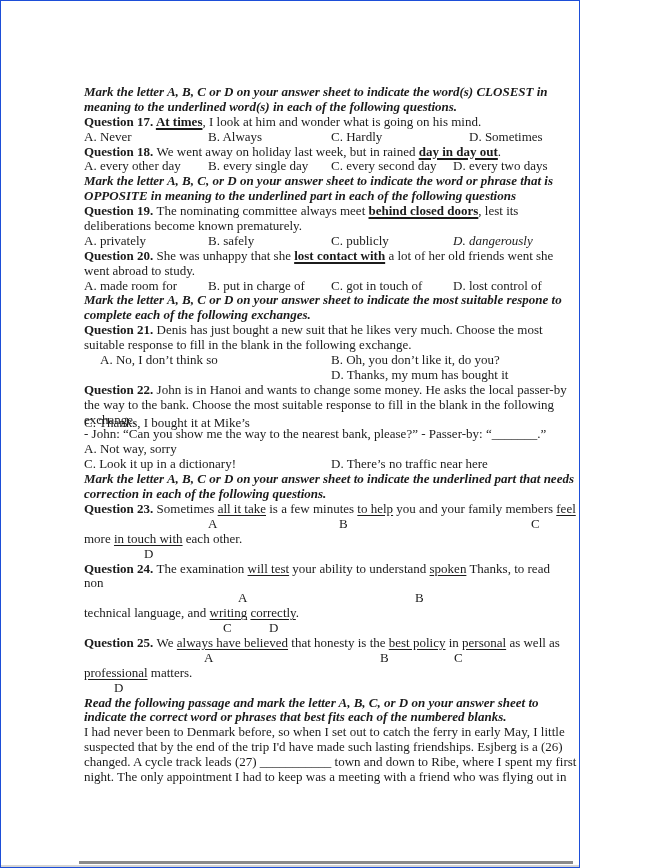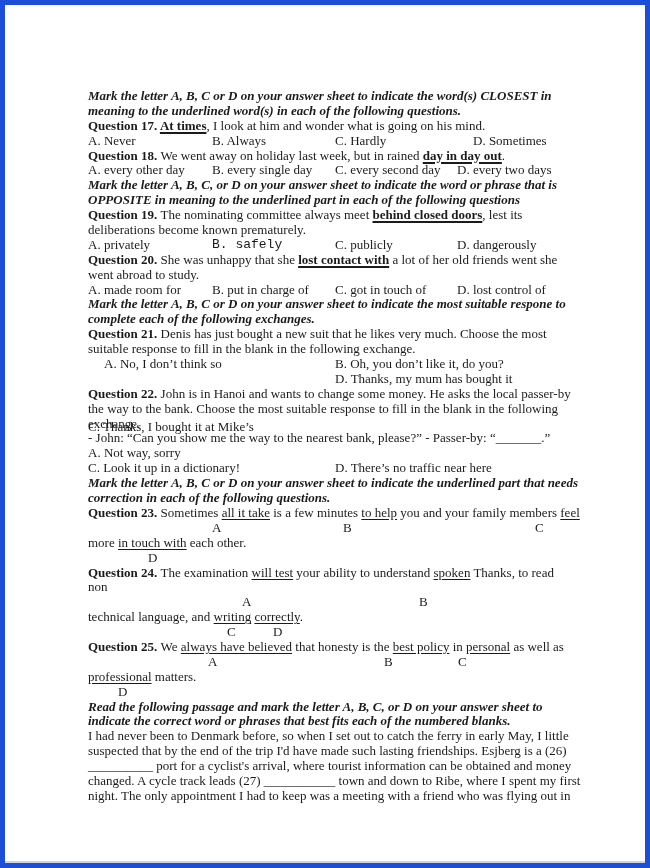--- a/index.html
+++ b/index.html
@@ -1,19 +1,19 @@
 <!DOCTYPE html>
 <html><head>
 <meta charset="utf-8">
 <style>
   html,body { margin:0; padding:0; background:#ffffff; }
   .page {
-    position:relative; width:650px; height:868px;
+    position:relative; width:580px; height:868px;
     background:#ffffff;
-    border:5px solid #1d4ed8; box-sizing:border-box;
+    border:1px solid #1d4ed8; box-sizing:border-box;
     font-family:"Liberation Serif","DejaVu Serif",serif;
     font-size:13px; color:#1b1b1b;
     overflow:hidden;
   }
   .content { position:absolute; left:83px; top:84px; width:510px; }
   .line { position:relative; height:14.9px; line-height:14.9px; white-space:nowrap; }
   .seg-p  { font-weight:normal; }
   .seg-b  { font-weight:bold; }
   .seg-bi { font-weight:bold; font-style:italic; }
   .seg-u  { text-decoration:underline; text-underline-offset:2px; }
@@ -42,23 +42,23 @@
         <span class="abs seg-p" style="left: 124px;">B. every single day</span>
         <span class="abs seg-p" style="left: 247px;">C. every second day</span>
         <span class="abs seg-p" style="left: 369px;">D. every two days</span>
       </div>
       <div class="line"><span class="seg-bi">Mark the letter A, B, C, or D on your answer sheet to indicate the word or phrase that is</span></div>
       <div class="line"><span class="seg-bi">OPPOSITE in meaning to the underlined part in each of the following questions</span></div>
       <div class="line"><span class="seg-b">Question 19. </span><span class="seg-p">The nominating committee always meet </span><span class="seg-bu">behind closed doors</span><span class="seg-p">, lest its</span></div>
       <div class="line"><span class="seg-p">deliberations become known prematurely.</span></div>
       <div class="line">
         <span class="abs seg-p" style="left: 0px;">A. privately</span>
-        <span class="abs seg-p" style="left: 124px; font-family: Liberation Mono, monospace;">B. safely</span>
+        <span class="abs seg-p" style="left: 124px;">B. safely</span>
         <span class="abs seg-p" style="left: 247px;">C. publicly</span>
-        <span class="abs seg-p" style="left: 369px;">D. dangerously</span>
+        <span class="abs seg-p" style="left: 369px; font-style: italic;">D. dangerously</span>
       </div>
       <div class="line"><span class="seg-b">Question 20. </span><span class="seg-p">She was unhappy that she </span><span class="seg-bu">lost contact with</span><span class="seg-p"> a lot of her old friends went she</span></div>
       <div class="line"><span class="seg-p">went abroad to study.</span></div>
       <div class="line">
         <span class="abs seg-p" style="left: 0px;">A. made room for</span>
         <span class="abs seg-p" style="left: 124px;">B. put in charge of</span>
         <span class="abs seg-p" style="left: 247px;">C. got in touch of</span>
         <span class="abs seg-p" style="left: 369px;">D. lost control of</span>
       </div>
       <div class="line"><span class="seg-bi">Mark the letter A, B, C or D on your answer sheet to indicate the most suitable respone to</span></div>
@@ -114,19 +114,18 @@
         <span class="abs seg-p" style="left: 370px;">C</span>
       </div>
       <div class="line"><span class="seg-u">professional</span><span class="seg-p"> matters.</span></div>
       <div class="line">
         <span class="abs seg-p" style="left: 30px;">D</span>
       </div>
       <div class="line"><span class="seg-bi">Read the following passage and mark the letter A, B, C, or D on your answer sheet to</span></div>
       <div class="line"><span class="seg-bi">indicate the correct word or phrases that best fits each of the numbered blanks.</span></div>
       <div class="line"><span class="seg-p">I had never been to Denmark before, so when I set out to catch the ferry in early May, I little</span></div>
       <div class="line"><span class="seg-p">suspected that by the end of the trip I'd have made such lasting friendships. Esjberg is a (26)</span></div>
-      <div class="line"><span class="seg-p">__________ port for a cyclist's arrival, where tourist information can be obtained and money</span></div>
       <div class="line"><span class="seg-p">changed. A cycle track leads (27) ___________ town and down to Ribe, where I spent my first</span></div>
       <div class="line"><span class="seg-p">night. The only appointment I had to keep was a meeting with a friend who was flying out in</span></div>
     </div>
   <div class="footer-rule"></div>
   <div class="bottom-edge"></div>
 </div>
 
 </body></html>

